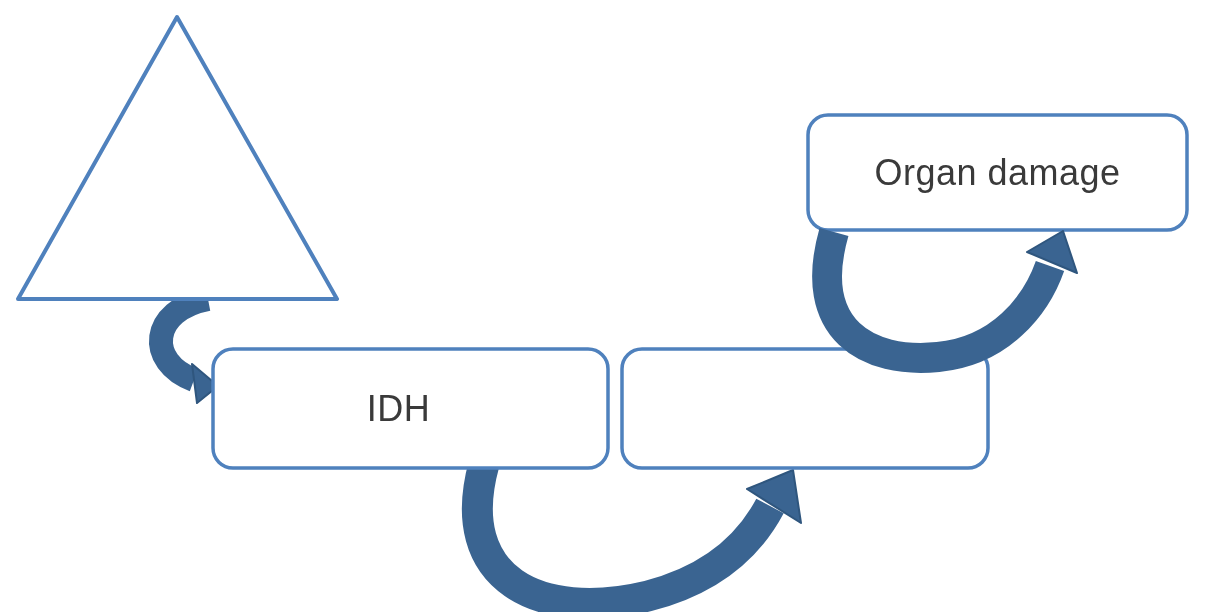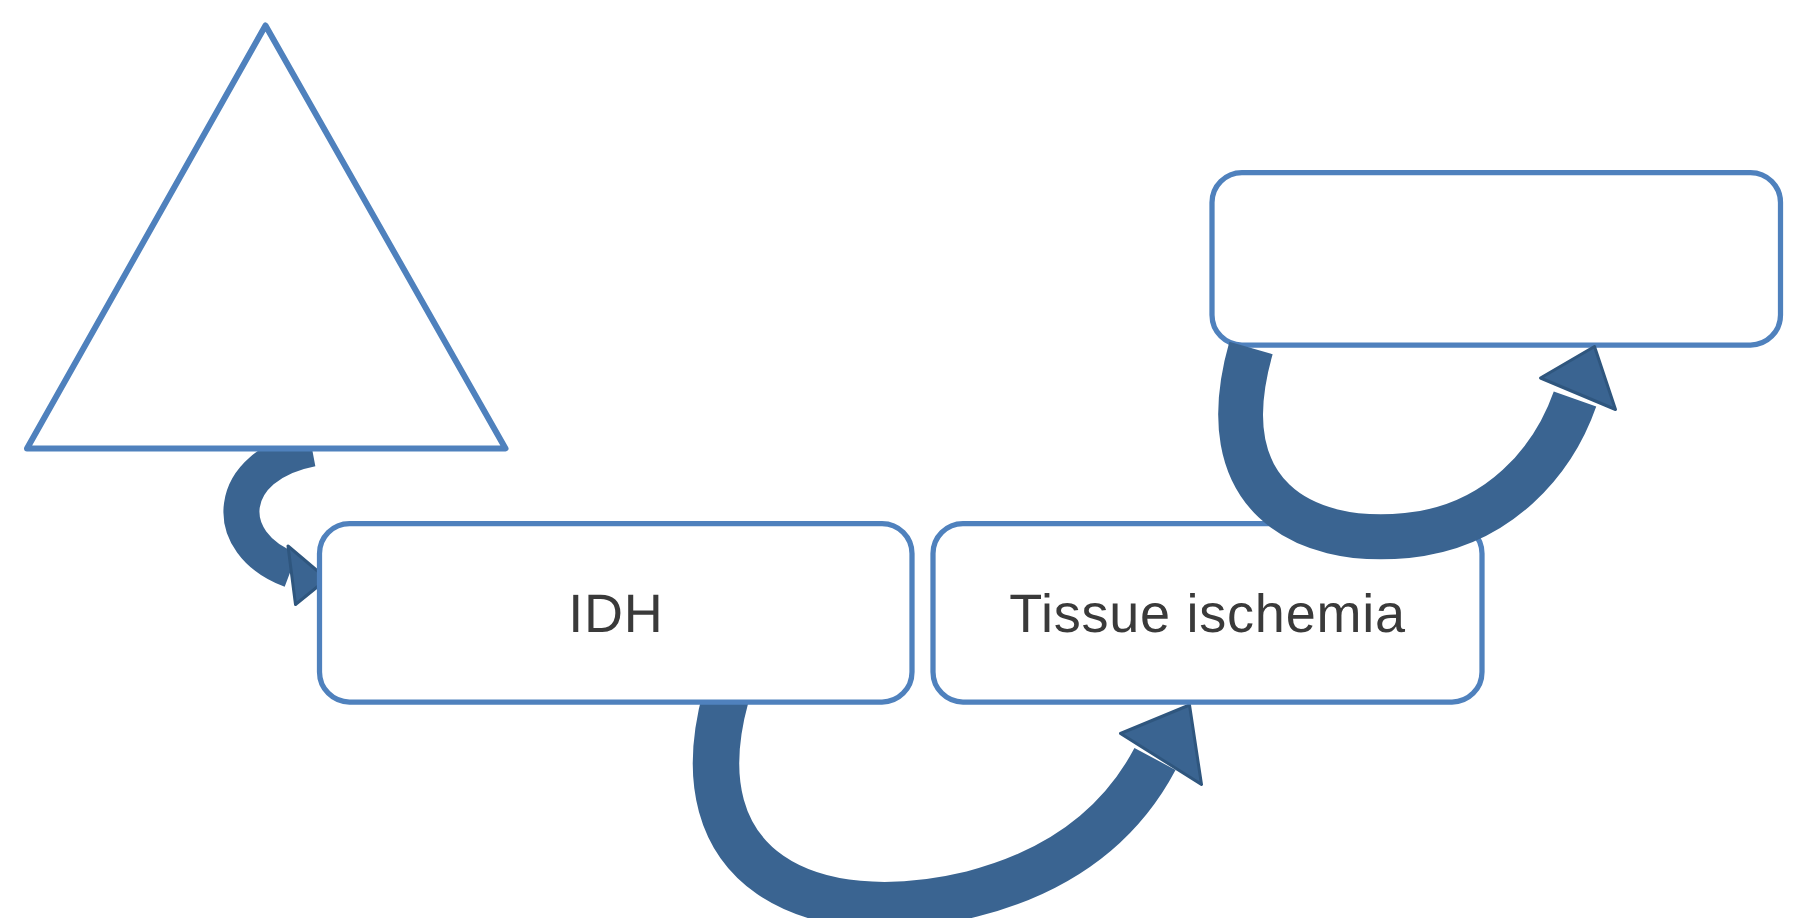--- a/index.html
+++ b/index.html
@@ -83,18 +83,18 @@
 
     <g>
       <path class="arrow-curve" stroke-width="30" d="M 834 232 C 806 330, 868 364, 938 357 C 1000 351, 1036 306, 1050 266"></path>
       <polygon class="arrow-head" points="1063,231 1027,252 1077,273"></polygon>
     </g>
   </svg>
 
   <div class="label triangle-label" style="left:60px; top:162px; width:212px; height:82px;">
   </div>
 
-  <div class="label" style="left:213px; top:349px; width:395px; height:119px;">IDH</div>
+  <div class="label" style="left:201px; top:349px; width:395px; height:119px;">IDH</div>
 
-  <div class="label" style="left:622px; top:349px; width:366px; height:119px;">Tissue ischemia</div>
 
+  <div class="label" style="left:808px; top:115px; width:379px; height:115px;">Organ damage</div>
 
 </div>
 
 </body></html>

